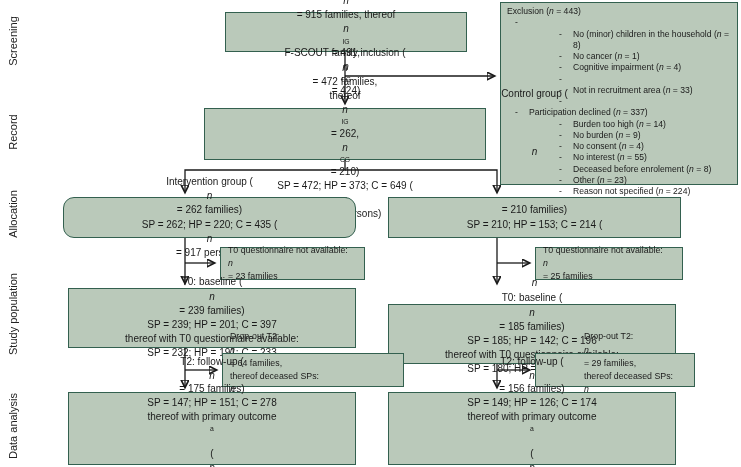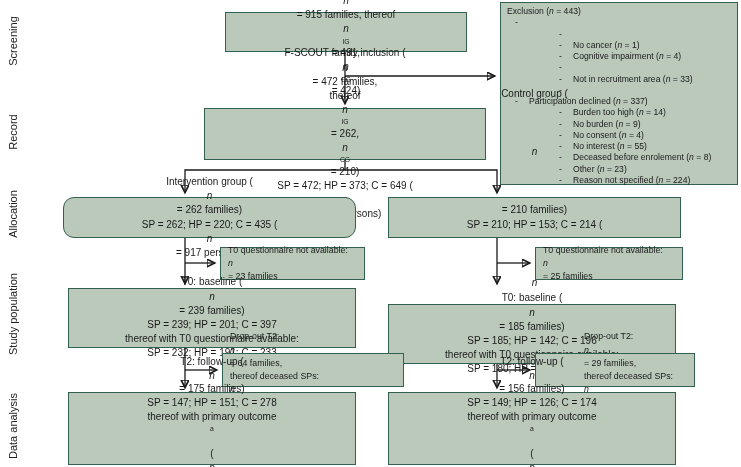--- a/index.html
+++ b/index.html
@@ -99,20 +99,21 @@
 
   <div class="box exclusion" style="left:500px; top:2px; width:238px; height:183px;">
       <div class="xitem lvl0">
         <span>Exclusion (<i>n</i> = 443)</span>
       </div>
       <div class="xitem lvl1">
         <span class="dash">-</span>
       </div>
       <div class="xitem lvl2">
         <span class="dash">-</span>
+        <span>No (minor) children in the household (<i>n</i> = 8)</span>
       </div>
       <div class="xitem lvl2">
         <span class="dash">-</span>
         <span>No cancer (<i>n</i> = 1)</span>
       </div>
       <div class="xitem lvl2">
         <span class="dash">-</span>
         <span>Cognitive impairment (<i>n</i> = 4)</span>
       </div>
       <div class="xitem lvl2">

